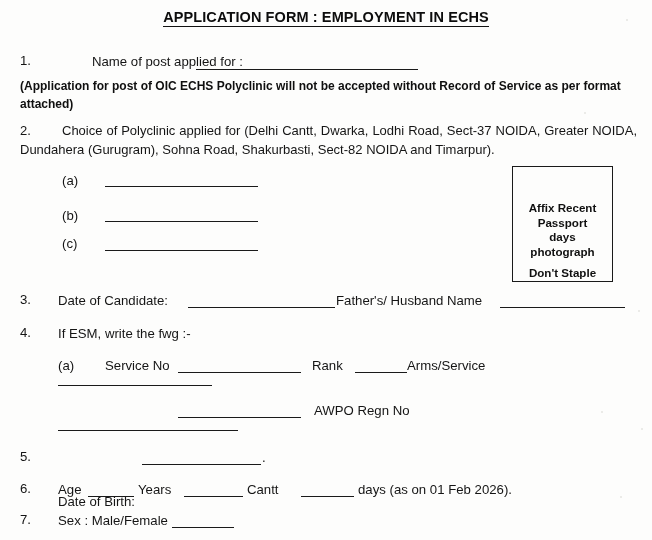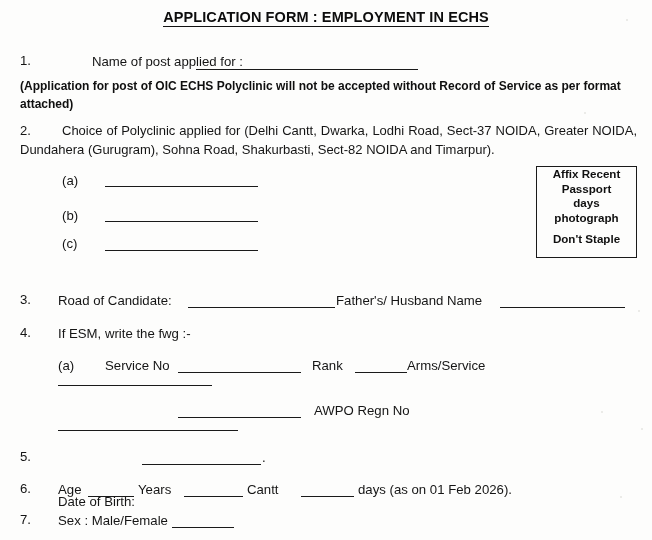--- a/index.html
+++ b/index.html
@@ -85,30 +85,30 @@
     width: 612px;
     font-size: 12px;
     line-height: 17.5px;
     font-weight: bold;
     color: #0f0f0f;
   }
 
   
   .photo-box {
     position: absolute;
-    left: 536px;
+    left: 512px;
     top: 166px;
     width: 101px;
-    height: 92px;
+    height: 116px;
     border: 1.6px solid #1a1a1a;
     box-sizing: border-box;
     display: flex;
     flex-direction: column;
     align-items: center;
-    justify-content: flex-start;
+    justify-content: flex-end;
     font-weight: bold;
     font-size: 11.6px;
     line-height: 14.6px;
     text-align: center;
     color: #101010;
   }
   .photo-box .gap {
     height: 7px;
   }
 
@@ -153,21 +153,21 @@
   <div class="photo-box">
     <div>Affix Recent</div>
     <div>Passport</div>
     <div>days</div>
     <div>photograph</div>
     <div class="gap"></div>
     <div>Don't Staple</div>
   </div>
 
   <div class="num" style="left:20px; top:292px;">3.</div>
-  <div class="row" style="left:58px; top:292px;">Road of Candidate:</div>
+  <div class="row" style="left:58px; top:292px;">Date of Candidate:</div>
   <div class="rule" style="left:188px; top:307px; width:147px;"></div>
   <div class="row" style="left:336px; top:292px;">Father's/ Husband Name</div>
   <div class="rule" style="left:500px; top:307px; width:125px;"></div>
 
   <div class="num" style="left:20px; top:325px;">4.</div>
   <div class="row" style="left:58px; top:325px;">If ESM, write the fwg :-</div>
 
   <div class="row" style="left:58px; top:357px;">(a)</div>
   <div class="row" style="left:105px; top:357px;">Service No</div>
   <div class="rule" style="left:178px; top:372px; width:123px;"></div>

